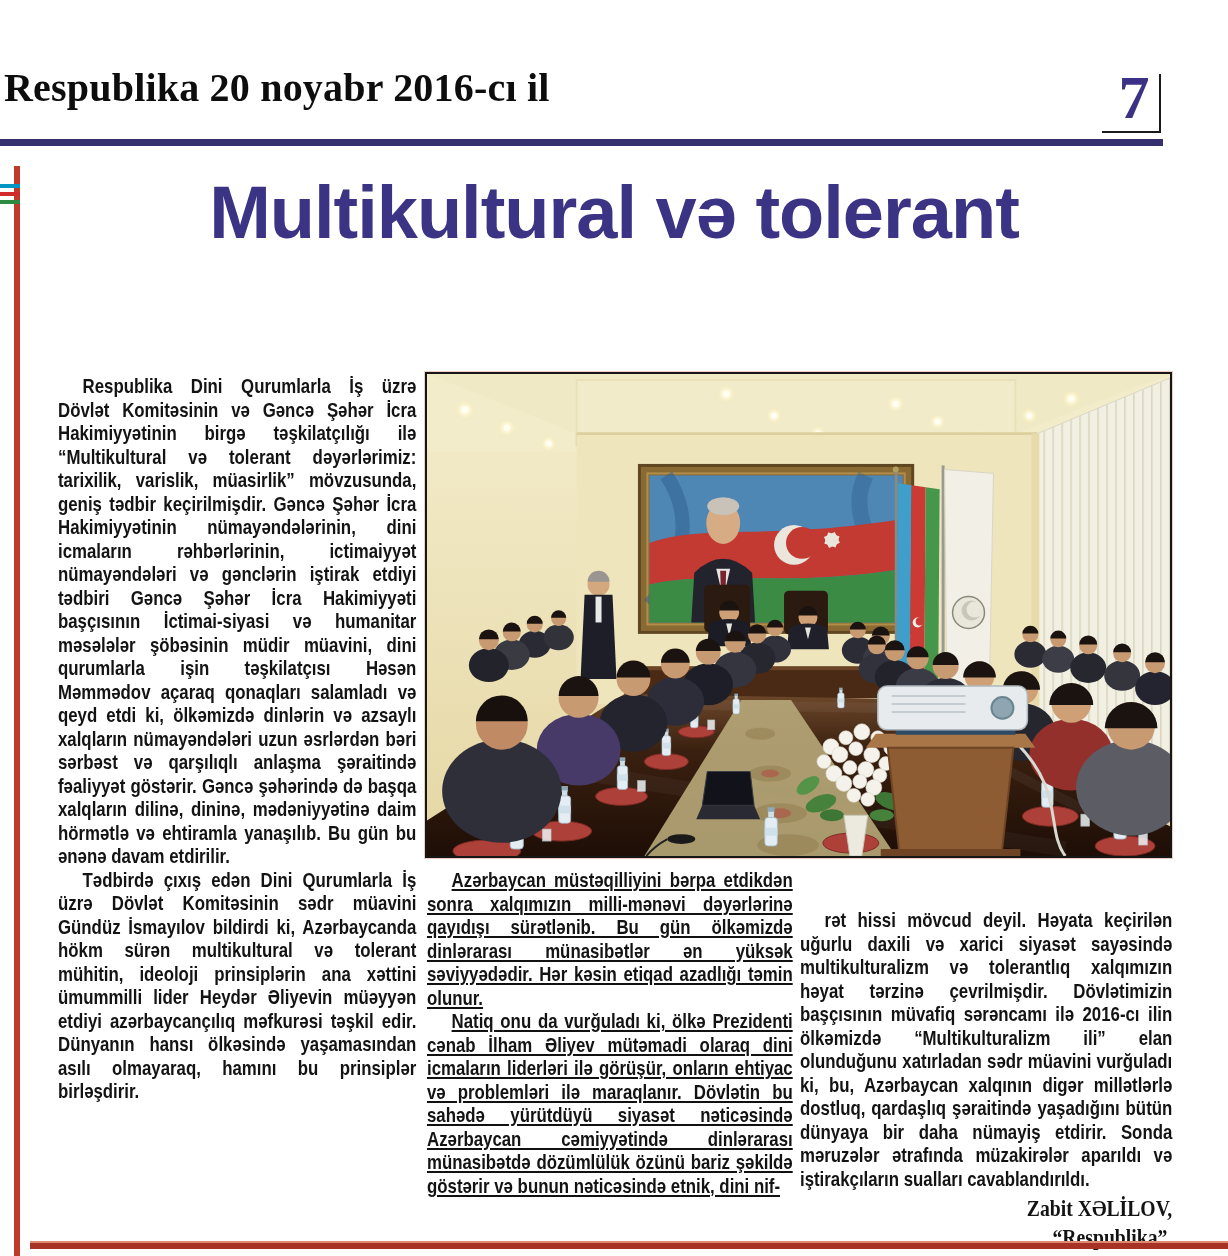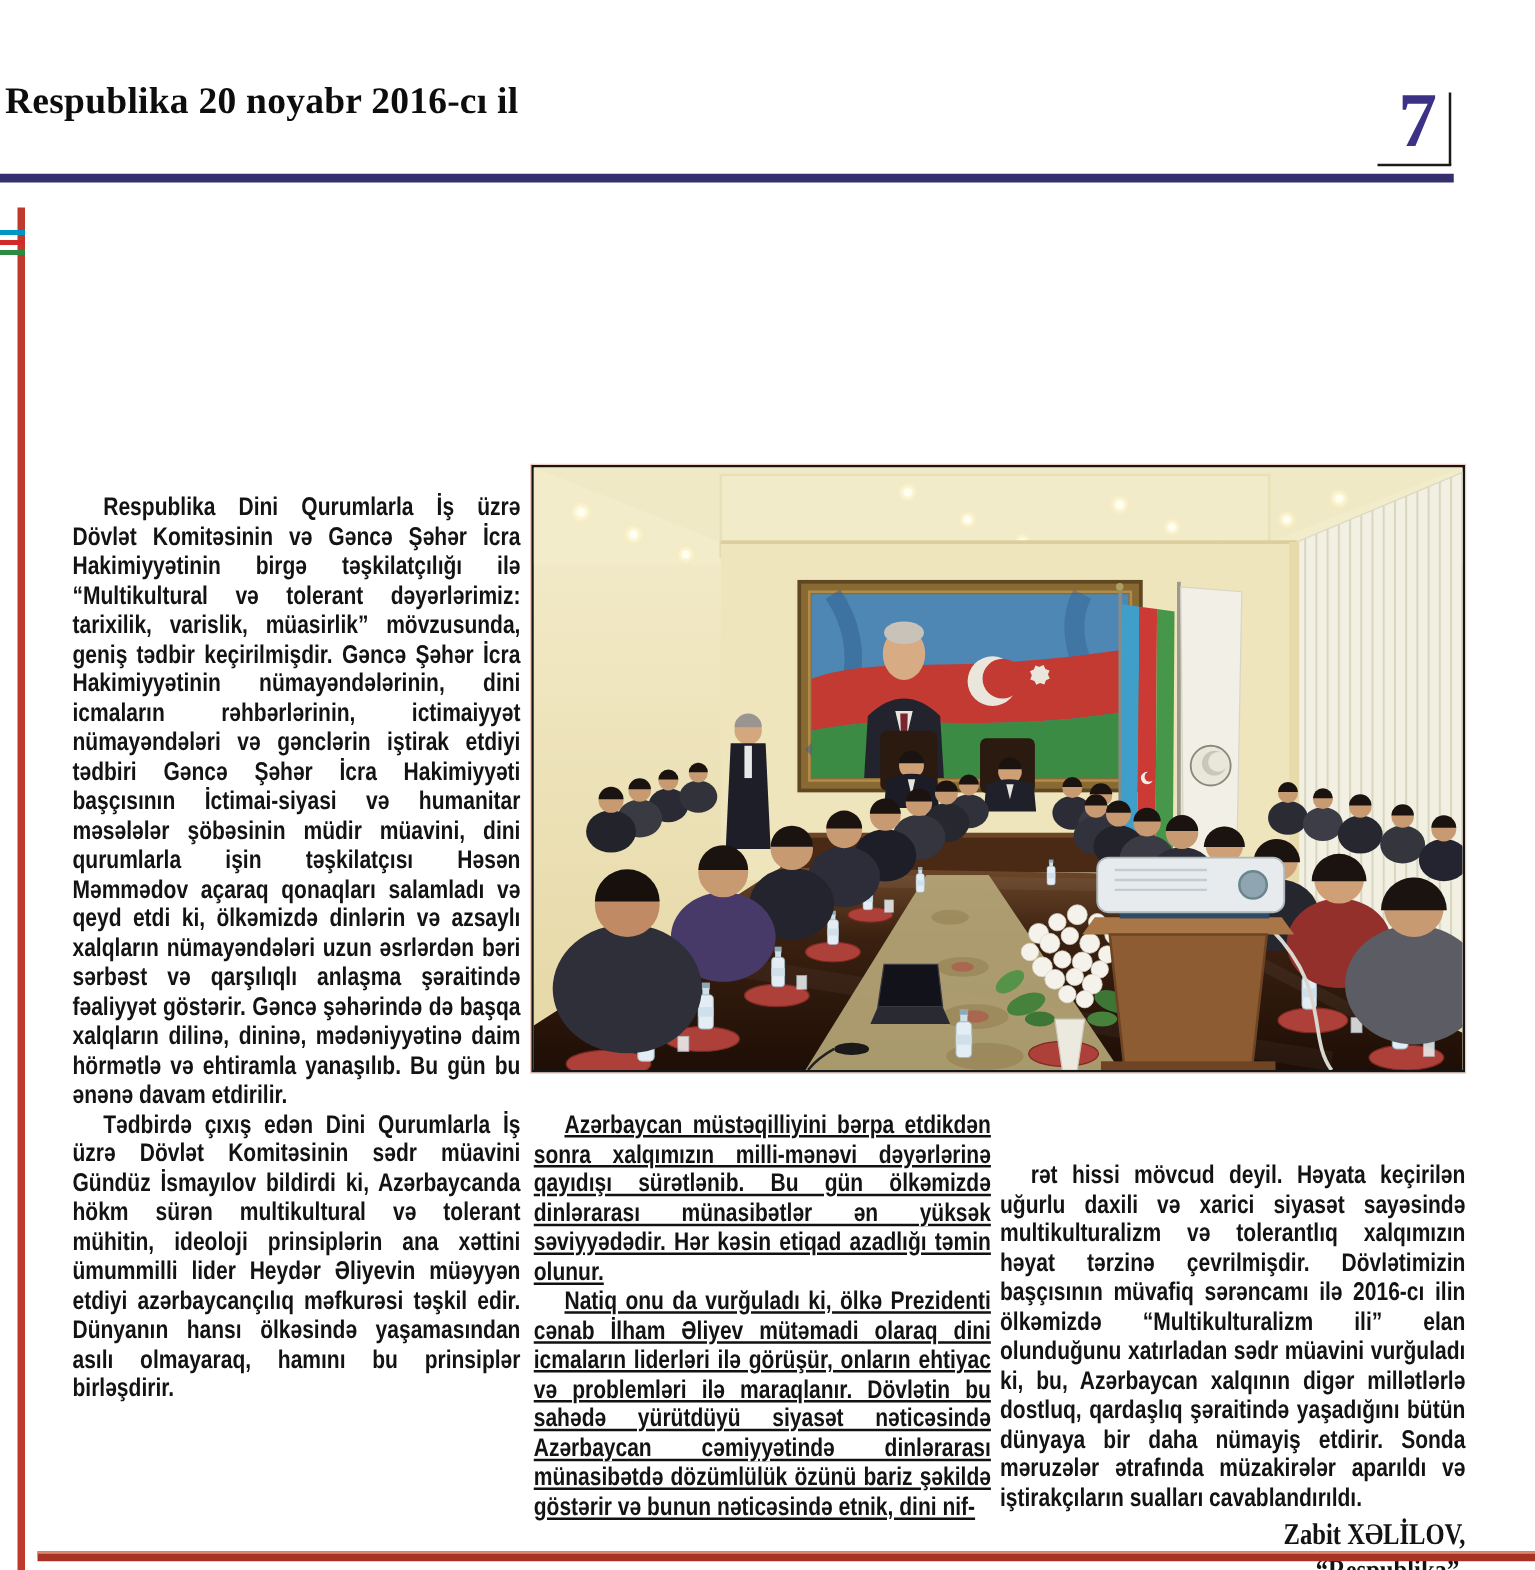--- a/index.html
+++ b/index.html
@@ -3,21 +3,21 @@
 <meta charset="utf-8">
 <style>
   html,body{margin:0;padding:0;background:#ffffff;}
   body{
     width:1228px;height:1256px;position:relative;overflow:hidden;
     font-family:"Liberation Sans",sans-serif;color:#111;
   }
   
   .masthead{
     position:absolute;left:4px;top:64px;
-    font-family:"Liberation Serif",serif;font-weight:bold;font-size:30px;
+    font-family:"Liberation Serif",serif;font-weight:bold;font-size:40px;
     letter-spacing:.2px;color:#0d0d0d;white-space:nowrap;
   }
   .pagenum{
     position:absolute;left:1108px;top:66px;width:52px;text-align:center;
     font-family:"Liberation Serif",serif;font-weight:bold;font-size:62px;
     color:#3c3285;line-height:62px;
   }
   .pagenum-vline{position:absolute;left:1159px;top:74px;width:2px;height:58px;background:#1a1a1a;}
   .pagenum-hline{position:absolute;left:1102px;top:131px;width:59px;height:2px;background:#1a1a1a;}
   .top-rule{position:absolute;left:0;top:139px;width:1163px;height:7px;background:#34306e;}
@@ -30,21 +30,21 @@
   .bottom-rule{
     position:absolute;left:30px;top:1241px;width:1198px;height:6px;
     background:#a93226;border-top:2px solid #dd8b70;box-sizing:content-box;
   }
   
   .headline{
     position:absolute;left:58px;top:164px;width:1112px;text-align:center;
     font-weight:bold;color:#3b3384;font-size:74px;line-height:97px;letter-spacing:-1px;
   }
   
-  .col{position:absolute;margin-top:20px;}
+  .col{position:absolute;}
   .col-inner{
     transform:scaleX(.82);transform-origin:0 0;
     text-align:justify;font-weight:bold;font-size:20.5px;line-height:23.5px;
     color:#131313;
   }
   .col-inner p{margin:0;text-indent:30px;}
   .col1{left:58px;top:374px;width:358px;}
   .col1 .col-inner{width:437px;}
   .col2{left:427px;top:868px;width:366px;text-decoration:underline;}
   .col2 .col-inner{width:446px;}
@@ -71,20 +71,21 @@
 <div class="pagenum-vline"></div>
 <div class="pagenum-hline"></div>
 <div class="top-rule"></div>
 
 <div class="left-red-line"></div>
 <div class="flag-dash b"></div>
 <div class="flag-dash r"></div>
 <div class="flag-dash g"></div>
 
 <div class="headline">
+  <div>Multikultural və tolerant</div>
 </div>
 
 <div class="col col1">
   <div class="col-inner">
     <p>Respublika Dini Qurumlarla İş üzrə Dövlət Komitəsinin və Gəncə Şəhər İcra Hakimiyyətinin birgə təşkilatçılığı ilə “Multikultural və tolerant dəyərlərimiz: tarixilik, varislik, müasirlik” mövzusunda, geniş tədbir keçirilmişdir. Gəncə Şəhər İcra Hakimiyyətinin nümayəndələrinin, dini icmaların rəhbərlərinin, ictimaiyyət nümayəndələri və gənclərin iştirak etdiyi tədbiri Gəncə Şəhər İcra Hakimiyyəti başçısının İctimai-siyasi və humanitar məsələlər şöbəsinin müdir müavini, dini qurumlarla işin təşkilatçısı Həsən Məmmədov açaraq qonaqları salamladı və qeyd etdi ki, ölkəmizdə dinlərin və azsaylı xalqların nümayəndələri uzun əsrlərdən bəri sərbəst və qarşılıqlı anlaşma şəraitində fəaliyyət göstərir. Gəncə şəhərində də başqa xalqların dilinə, dininə, mədəniyyətinə daim hörmətlə və ehtiramla yanaşılıb. Bu gün bu ənənə davam etdirilir.</p>
     <p>Tədbirdə çıxış edən Dini Qurumlarla İş üzrə Dövlət Komitəsinin sədr müavini Gündüz İsmayılov bildirdi ki, Azərbaycanda hökm sürən multikultural və tolerant mühitin, ideoloji prinsiplərin ana xəttini ümummilli lider Heydər Əliyevin müəyyən etdiyi azərbaycançılıq məfkurəsi təşkil edir. Dünyanın hansı ölkəsində yaşamasından asılı olmayaraq, hamını bu prinsiplər birləşdirir.</p>
   </div>
 </div>
 
 <div class="photo-frame">

